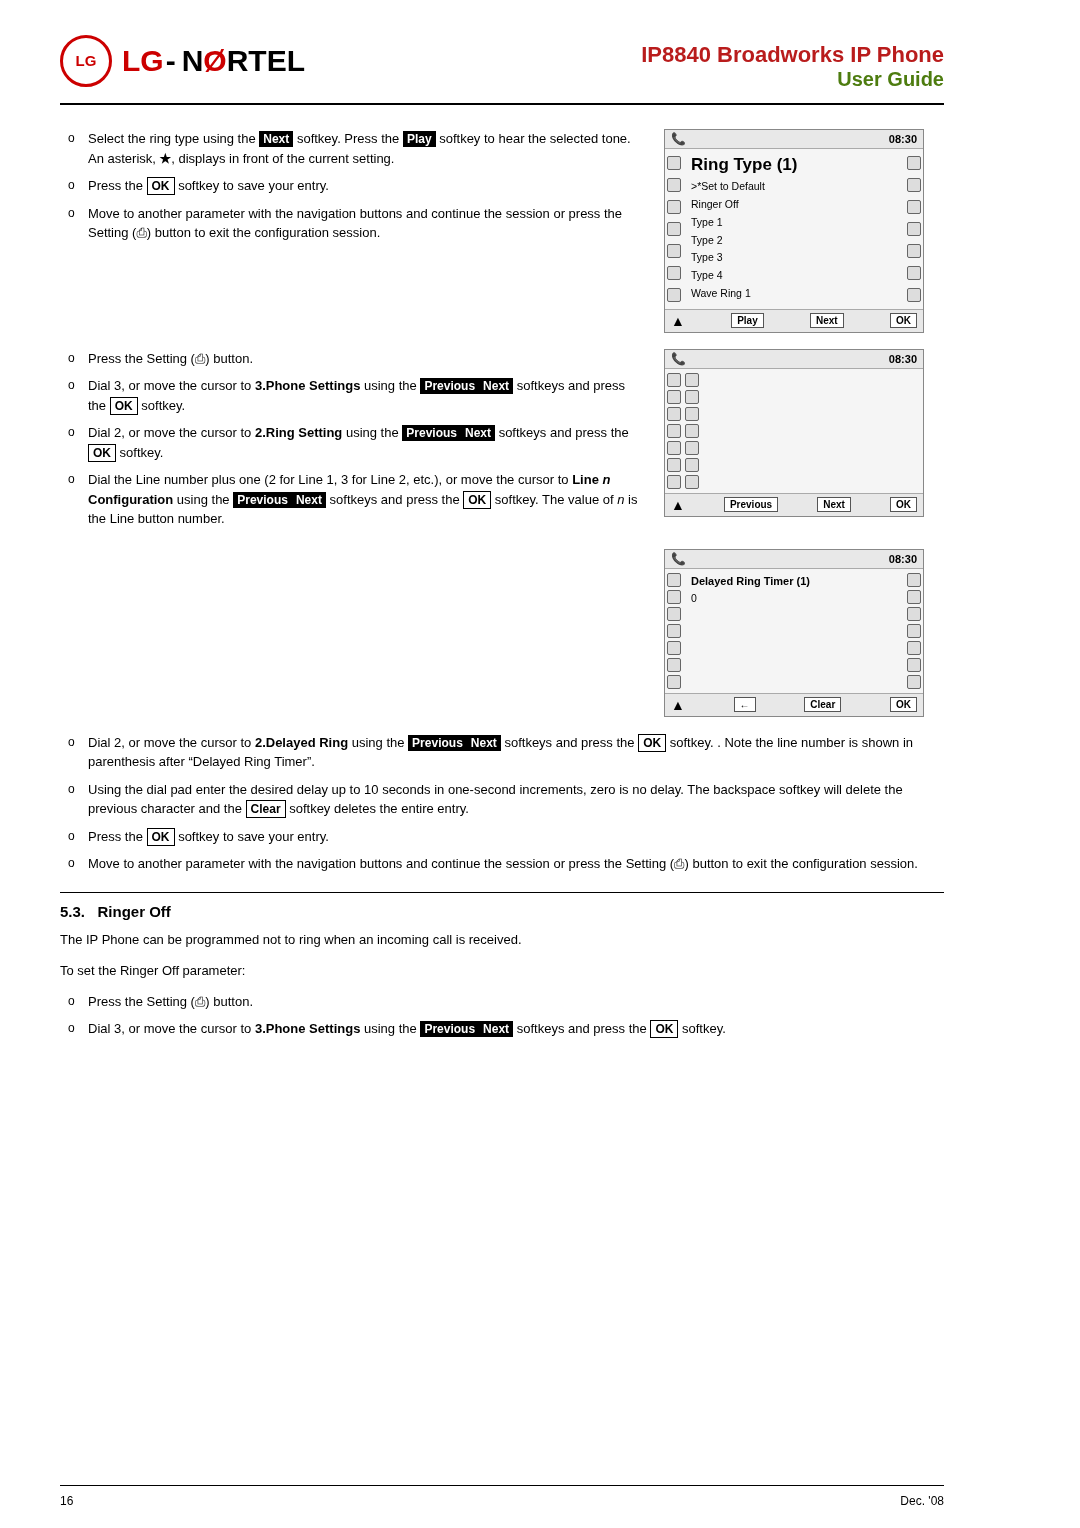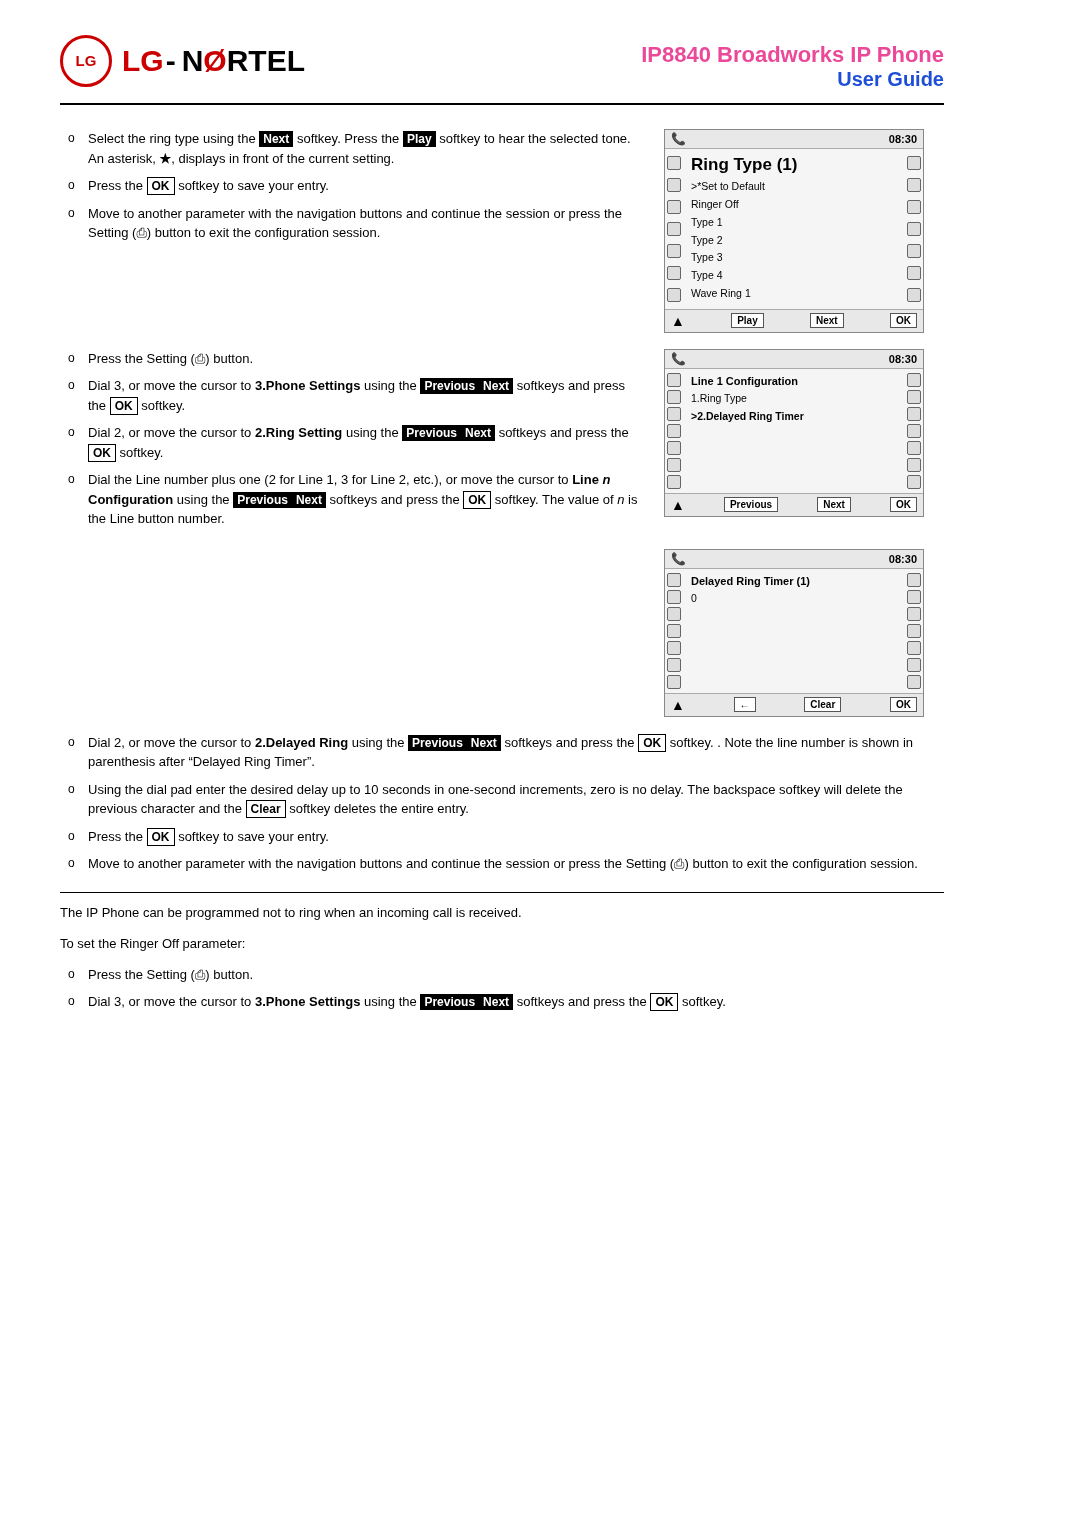--- a/index.html
+++ b/index.html
@@ -50,28 +50,28 @@
       position: relative;
     }
 
     .header-title {
       text-align: right;
     }
 
     .header-title .main-title {
       font-size: 22px;
       font-weight: bold;
-      color: #ec4899;
+      color: #b91c1c;
       margin-top: 12px;
     }
 
     .header-title .sub-title {
       font-size: 20px;
       font-weight: bold;
-      color: #1d4ed8;
+      color: #4d7c0f;
     }
 
     
     .bullet-list {
       list-style: none;
       padding: 0;
       margin: 0 0 14px 0;
     }
 
     .bullet-list li {
@@ -362,27 +362,20 @@
         </div>
         <div class="phone-screen">
           <div class="phone-left-buttons">
             <div class="phone-btn-side"></div>
             <div class="phone-btn-side"></div>
             <div class="phone-btn-side"></div>
             <div class="phone-btn-side"></div>
             <div class="phone-btn-side"></div>
             <div class="phone-btn-side"></div>
             <div class="phone-btn-side"></div>
-          </div>
-          <div class="phone-content">
-            <div style="font-size:11px; font-weight:bold; margin-bottom:3px;">Line 1 Configuration</div>
-            <div class="phone-menu-row">
-              <div>1.Ring Type</div>
-              <div style="font-weight:bold;">&gt;2.Delayed Ring Timer</div>
-            </div>
           </div>
           <div class="phone-right-buttons">
             <div class="phone-btn-side"></div>
             <div class="phone-btn-side"></div>
             <div class="phone-btn-side"></div>
             <div class="phone-btn-side"></div>
             <div class="phone-btn-side"></div>
             <div class="phone-btn-side"></div>
             <div class="phone-btn-side"></div>
           </div>
@@ -447,25 +440,30 @@
       <li>
         Press the <span class="highlight-outline">OK</span> softkey to save your entry.
       </li>
       <li>
         Move to another parameter with the navigation buttons and continue the session or press the Setting (<span style="font-size:13px;">⎙</span>) button to exit the configuration session.
       </li>
     </ul>
   </div>
 
   <hr class="section-divider">
+  <div class="section-heading">5.3.&nbsp;&nbsp; Ringer Off</div>
   <div class="section-para">The IP Phone can be programmed not to ring when an incoming call is received.</div>
   <div class="section-para">To set the Ringer Off parameter:</div>
   <ul class="bullet-list">
     <li>
       Press the Setting (<span style="font-size:13px;">⎙</span>) button.
     </li>
     <li>
       Dial 3, or move the cursor to <strong>3.Phone Settings</strong> using the <span class="highlight">Previous</span><span class="highlight">Next</span> softkeys and press the <span class="highlight-outline">OK</span> softkey.
     </li>
   </ul>
 
+  <div class="footer">
+    <span>16</span>
+    <span>Dec. '08</span>
+  </div>
 
 </div>
 
 </body></html>

